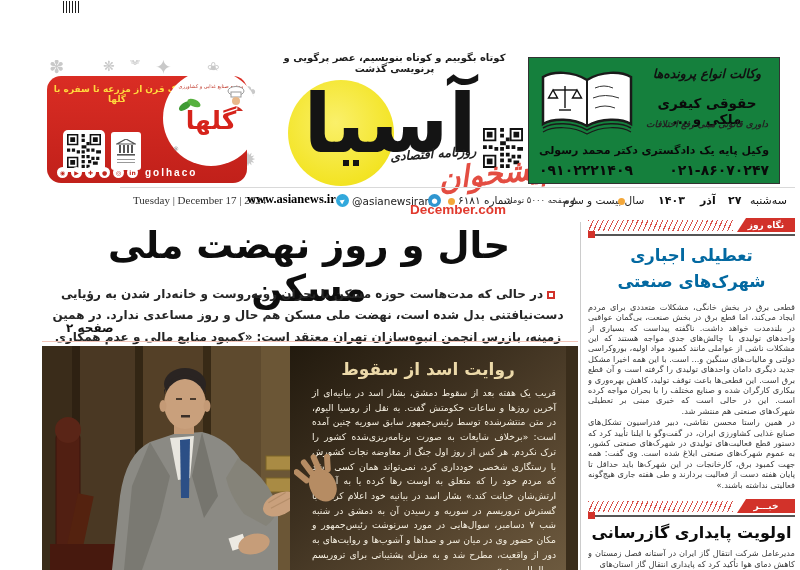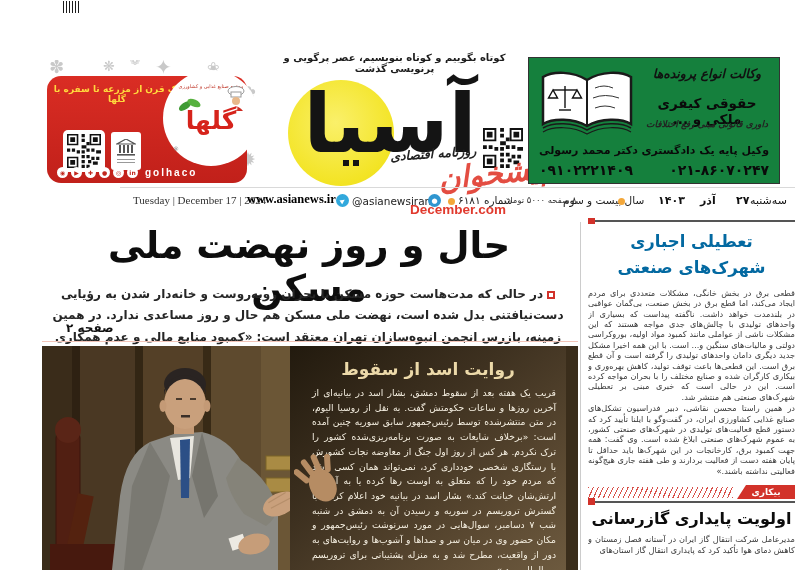--- a/index.html
+++ b/index.html
@@ -65,21 +65,21 @@
   .tg span{font-size:6px;transform:rotate(-35deg);}
   .eitaa{left:428px;top:194px;background:#2f96d0;font-size:7px;}
   .s-handle{left:352px;top:195px;font-size:10.5px;color:#222;}
   .odot{width:7px;height:7px;border-radius:50%;background:#f3a73a;}
   .d1{left:448px;top:198px;} .d2{left:618px;top:198px;}
   .s-issue{left:458px;top:194px;font-size:10.5px;color:#222;}
   .s-pages{left:504px;top:195px;font-size:8.5px;color:#333;}
   .s-vol{left:563px;top:194px;font-size:10.5px;color:#222;}
   .s-year{left:658px;top:194px;font-size:11px;font-weight:bold;color:#111;}
   .s-month{left:700px;top:194px;font-size:11px;font-weight:bold;color:#111;}
-  .s-day{left:728px;top:194px;font-size:11px;font-weight:bold;color:#111;margin-left:8px;}
+  .s-day{left:728px;top:194px;font-size:11px;font-weight:bold;color:#111;}
   .s-wd{left:750px;top:194px;font-size:11px;font-weight:normal;color:#111;}
   
   .headline{left:58px;top:224px;width:502px;text-align:center;font-size:37px;font-weight:bold;color:#0d0d0d;}
   .lead{left:50px;top:284px;width:516px;text-align:center;font-size:12px;line-height:1.78;font-weight:bold;color:#262626;}
   .lead-marker{display:inline-block;width:8px;height:8px;background:#fff;border:2.5px solid #d2322a;
                box-sizing:border-box;margin-left:4px;vertical-align:middle;}
   .page-ref{left:66px;top:321px;font-size:12px;font-weight:bold;color:#111;}
   .pink-rule{left:42px;top:341px;width:536px;height:1px;background:#f2c4b8;}
   .photo-wrap{left:42px;top:346px;width:536px;height:224px;background:#3a2d1b;overflow:hidden;}
   .photo-svg{position:absolute;left:0;top:0;}
@@ -305,34 +305,38 @@
           <line x1="22" y1="18" x2="20" y2="5"></line>
         <line x1="30" y1="18" x2="31" y2="5"></line>
           <line x1="38" y1="22" x2="43" y2="11"></line>
       </g>
     </g>
   </svg>
 </div>
 
 <div class="abs vdiv"></div>
 <div class="abs sidebar rtl">
+  <div class="label-row">
+    <div class="label-stripes"></div>
+    <div class="label-tab">نگاه روز</div>
+  </div>
   <div class="label-rule">
       <i></i>
     </div>
   <div class="sb-title">
     <div>تعطیلی اجباری</div>
     <div>شهرک‌های صنعتی</div>
   </div>
   <div class="sb-body">
     <p>قطعی برق در بخش خانگی، مشکلات متعددی برای مردم ایجاد می‌کند، اما قطع برق در بخش صنعت، بی‌گمان عواقبی در بلندمدت خواهد داشت. ناگفته پیداست که بسیاری از واحدهای تولیدی با چالش‌های جدی مواجه هستند که این مشکلات ناشی از عواملی مانند کمبود مواد اولیه، بوروکراسی دولتی و مالیات‌های سنگین و... است. با این همه اخیرا مشکل جدید دیگری دامان واحدهای تولیدی را گرفته است و آن قطع برق است. این قطعی‌ها باعث توقف تولید، کاهش بهره‌وری و بیکاری کارگران شده و صنایع مختلف را با بحران مواجه کرده است. این در حالی است که خبری مبنی بر تعطیلی شهرک‌های صنعتی هم منتشر شد.</p>
     <p>در همین راستا محسن نقاشی، دبیر فدراسیون تشکل‌های صنایع غذایی کشاورزی ایران، در گفت‌وگو با ایلنا تأیید کرد که دستور قطع فعالیت‌های تولیدی در شهرک‌های صنعتی کشور، به عموم شهرک‌های صنعتی ابلاغ شده است. وی گفت: همه جهت کمبود برق، کارخانجات در این شهرک‌ها باید حداقل تا پایان هفته دست از فعالیت بردارند و طی هفته جاری هیچ‌گونه فعالیتی نداشته باشند.»</p>
   </div>
   <div class="label-row mt8">
     <div class="label-stripes"></div>
-    <div class="label-tab">بیکاری</div>
+    <div class="label-tab">خبـــر</div>
   </div>
   <div class="label-rule">
       <i></i>
     </div>
   <div class="sb-title2">اولویت پایداری گازرسانی</div>
   <div class="sb-body">
     <p>مدیرعامل شرکت انتقال گاز ایران در آستانه فصل زمستان و کاهش دمای هوا تأکید کرد که پایداری انتقال گاز استان‌های</p>
   </div>
 </div>
 

